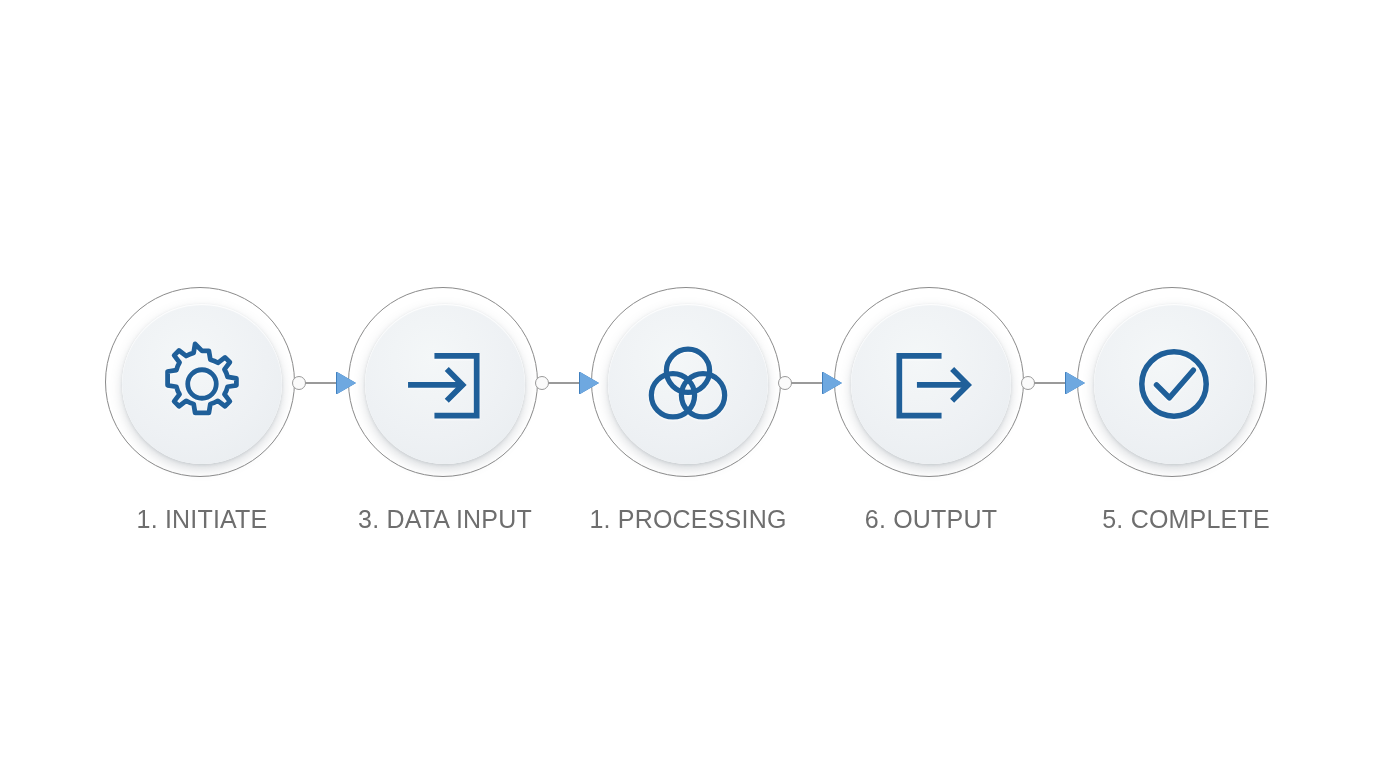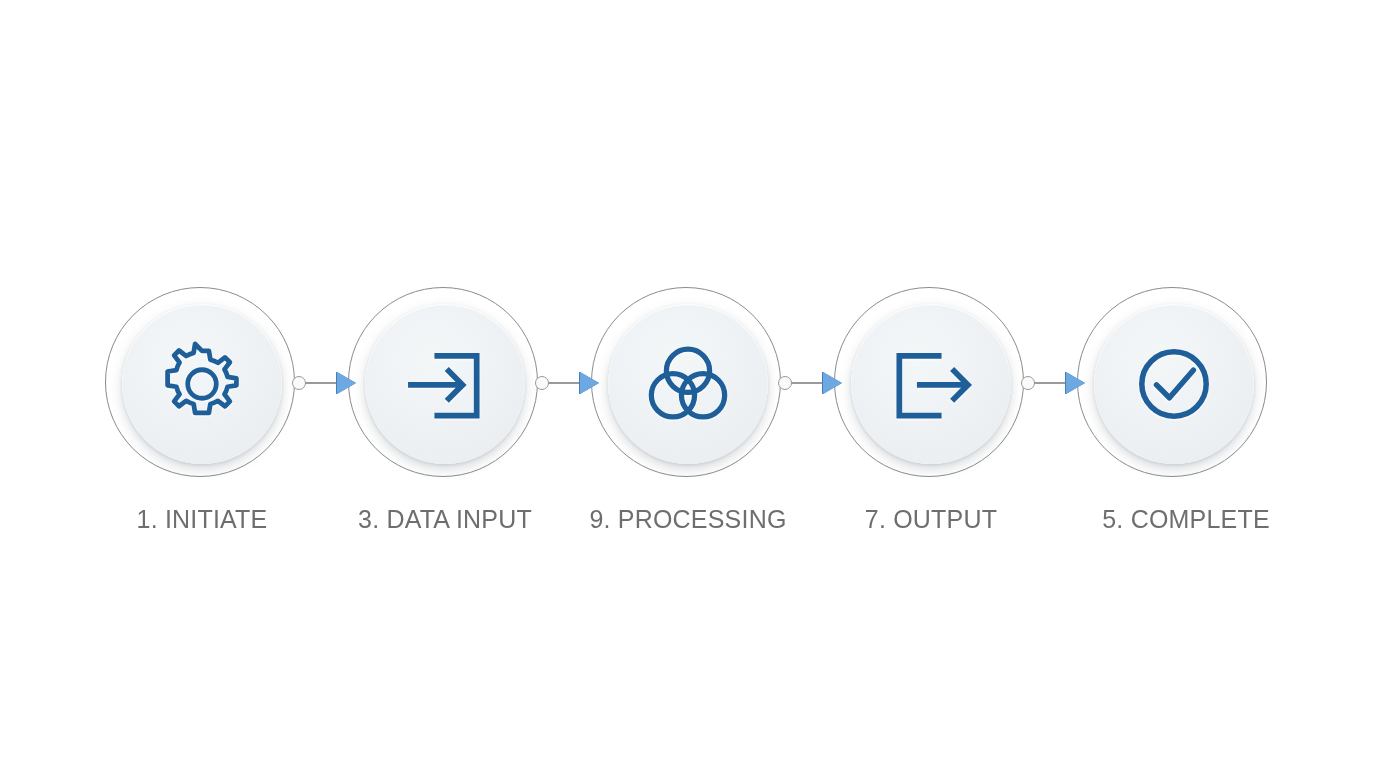--- a/index.html
+++ b/index.html
@@ -181,34 +181,34 @@
       <div class="outer-ring"></div>
       <div class="inner-disc"></div>
       <div class="icon-wrap">
         <svg width="94" height="94" viewBox="0 0 100 100">
           <circle cx="50" cy="36" r="23" fill="none" stroke="#1f5f99" stroke-width="5.6"></circle>
           <circle cx="34" cy="62" r="23" fill="none" stroke="#1f5f99" stroke-width="5.6"></circle>
           <circle cx="66" cy="62" r="23" fill="none" stroke="#1f5f99" stroke-width="5.6"></circle>
         </svg>
       </div>
     </div>
-    <div class="step-label label-2">9. PROCESSING</div>
+    <div class="step-label label-2">1. PROCESSING</div>
 
     <div class="step step-3">
       <div class="outer-ring"></div>
       <div class="inner-disc"></div>
       <div class="icon-wrap">
         <svg width="88" height="88" viewBox="0 0 100 100">
           <path d="M62 18 L14 18 L14 86 L62 86" fill="none" stroke="#1f5f99" stroke-width="6.5" stroke-linejoin="miter" stroke-linecap="butt"></path>
           <line x1="34" y1="51" x2="92" y2="51" stroke="#1f5f99" stroke-width="6.5" stroke-linecap="butt"></line>
           <polyline points="74,33 92,51 74,69" fill="none" stroke="#1f5f99" stroke-width="6.5" stroke-linejoin="miter" stroke-linecap="butt"></polyline>
         </svg>
       </div>
     </div>
-    <div class="step-label label-3">7. OUTPUT</div>
+    <div class="step-label label-3">6. OUTPUT</div>
 
     <div class="step step-4">
       <div class="outer-ring"></div>
       <div class="inner-disc"></div>
       <div class="icon-wrap">
         <svg width="92" height="92" viewBox="0 0 100 100">
           <circle cx="50" cy="50" r="35" fill="none" stroke="#1f5f99" stroke-width="6"></circle>
           <polyline points="31,51 45,65 71,35" fill="none" stroke="#1f5f99" stroke-width="6" stroke-linecap="round" stroke-linejoin="round"></polyline>
         </svg>
       </div>

